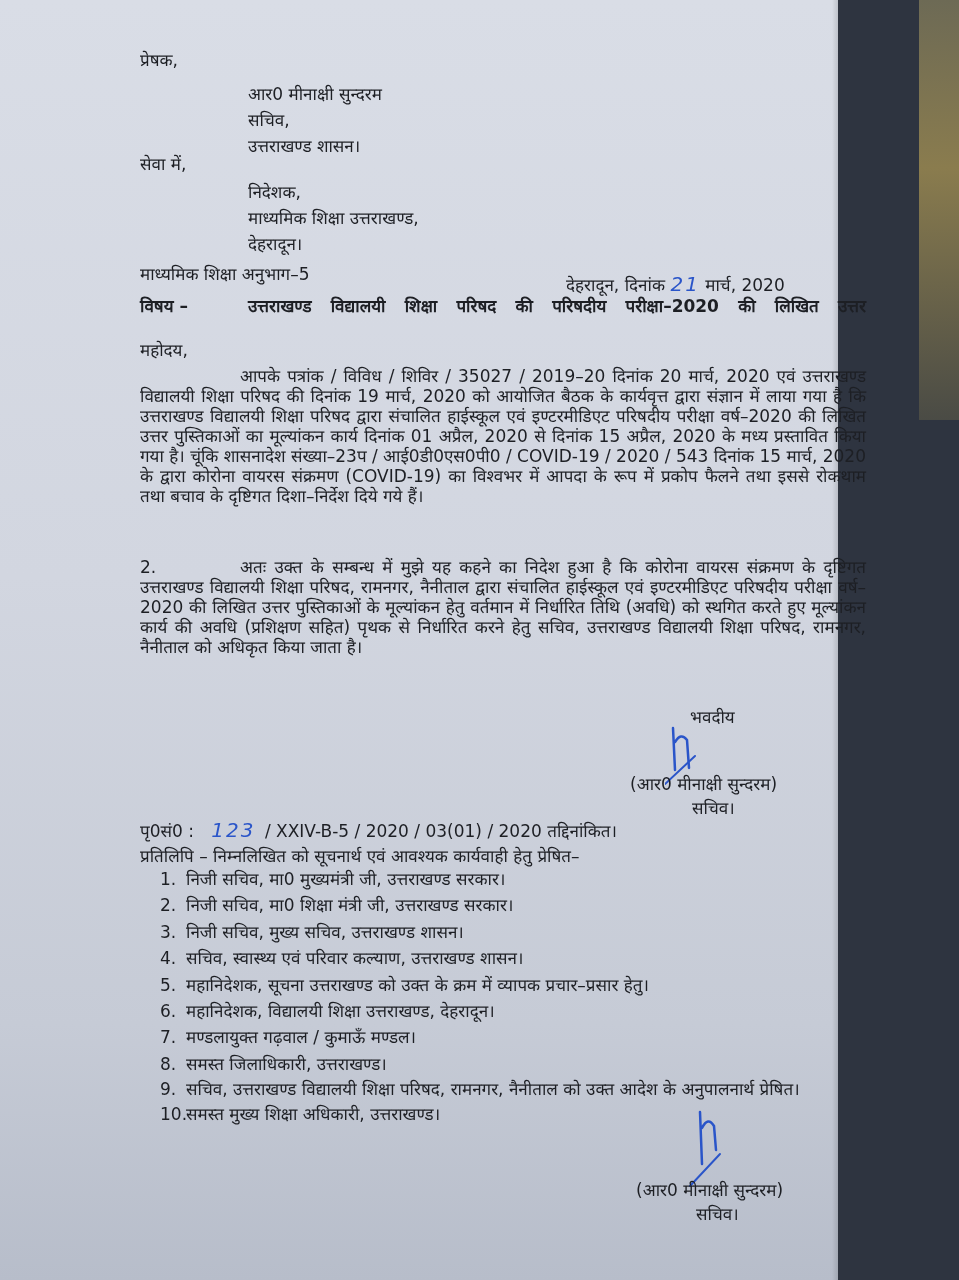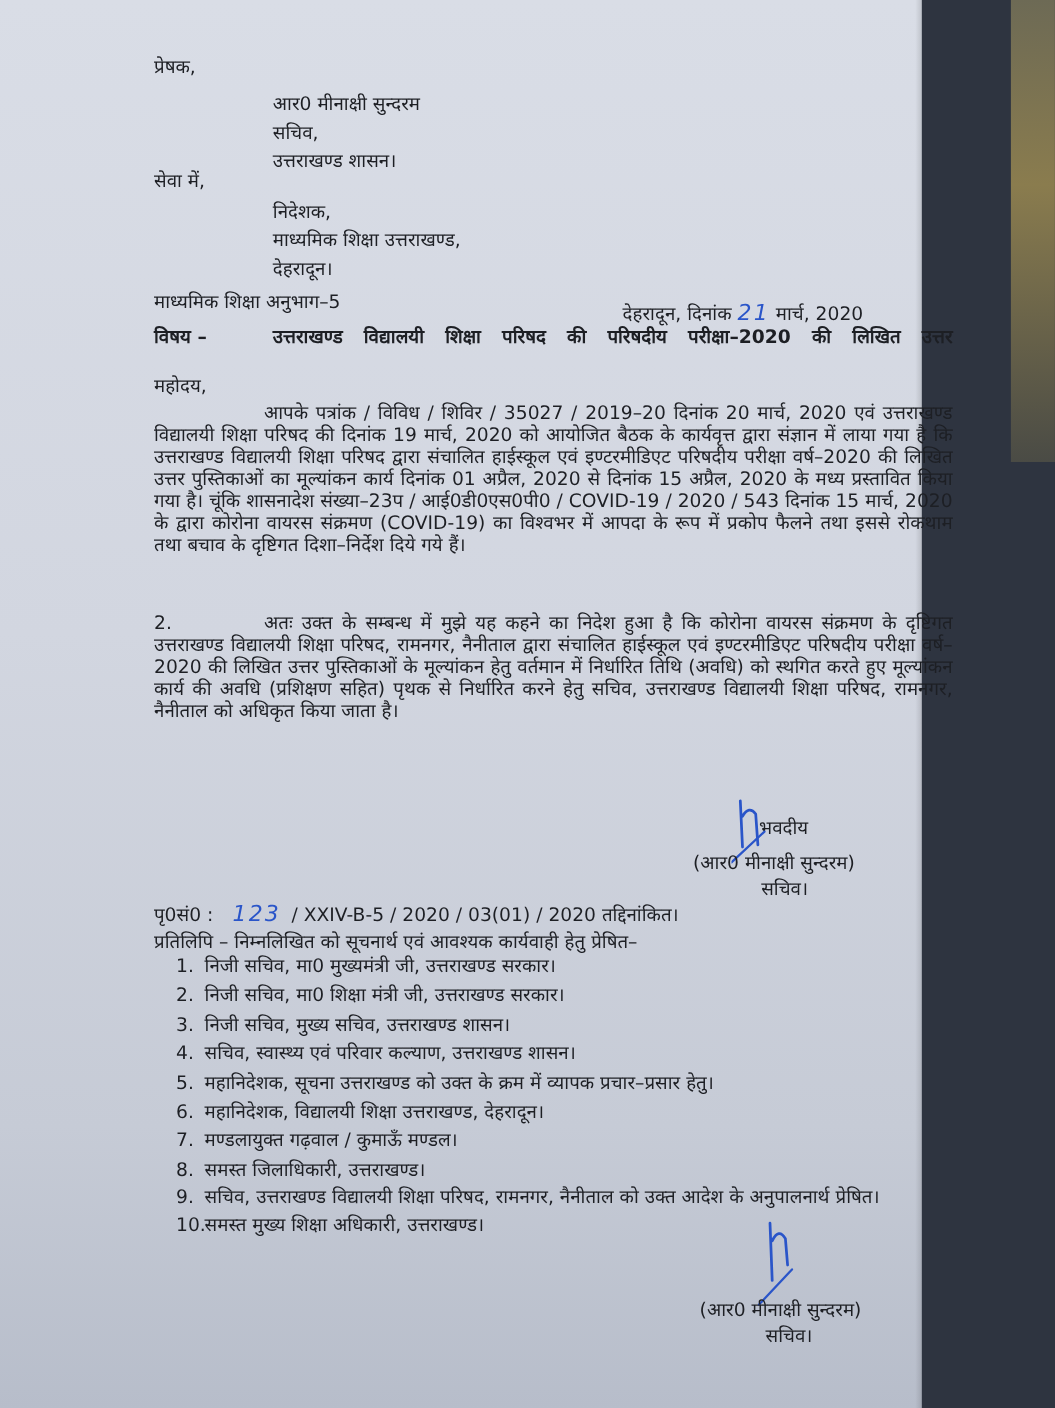--- a/index.html
+++ b/index.html
@@ -114,21 +114,21 @@
   <div class="abs bold" style="left:248px; top:294px; width:618px; text-align:justify; text-align-last:justify; white-space:normal;">उत्तराखण्ड विद्यालयी शिक्षा परिषद की परिषदीय परीक्षा–2020 की लिखित उत्तर</div>
 
   <div class="abs" style="left:140px; top:338px;">महोदय,</div>
 
   <div class="para" style="top:366px; text-indent:100px;">आपके पत्रांक / विविध / शिविर / 35027 / 2019–20 दिनांक 20 मार्च, 2020 एवं उत्तराखण्ड विद्यालयी शिक्षा परिषद की दिनांक 19 मार्च, 2020 को आयोजित बैठक के कार्यवृत्त द्वारा संज्ञान में लाया गया है कि उत्तराखण्ड विद्यालयी शिक्षा परिषद द्वारा संचालित हाईस्कूल एवं इण्टरमीडिएट परिषदीय परीक्षा वर्ष–2020 की लिखित उत्तर पुस्तिकाओं का मूल्यांकन कार्य दिनांक 01 अप्रैल, 2020 से दिनांक 15 अप्रैल, 2020 के मध्य प्रस्तावित किया गया है। चूंकि शासनादेश संख्या–23प / आई0डी0एस0पी0 / COVID-19 / 2020 / 543 दिनांक 15 मार्च, 2020 के द्वारा कोरोना वायरस संक्रमण (COVID-19) का विश्वभर में आपदा के रूप में प्रकोप फैलने तथा इससे रोकथाम तथा बचाव के दृष्टिगत दिशा–निर्देश दिये गये हैं।</div>
 
   <div class="para" style="top:557px;">
     <span style="display:inline-block; width:100px;">2.</span><span>अतः उक्त के सम्बन्ध में मुझे यह कहने का निदेश हुआ है कि कोरोना वायरस संक्रमण के दृष्टिगत उत्तराखण्ड विद्यालयी शिक्षा परिषद, रामनगर, नैनीताल द्वारा संचालित हाईस्कूल एवं इण्टरमीडिएट परिषदीय परीक्षा वर्ष–2020 की लिखित उत्तर पुस्तिकाओं के मूल्यांकन हेतु वर्तमान में निर्धारित तिथि (अवधि) को स्थगित करते हुए मूल्यांकन कार्य की अवधि (प्रशिक्षण सहित) पृथक से निर्धारित करने हेतु सचिव, उत्तराखण्ड विद्यालयी शिक्षा परिषद, रामनगर, नैनीताल को अधिकृत किया जाता है।</span>
   </div>
 
-  <div class="abs" style="left:690px; top:740px;">भवदीय</div>
+  <div class="abs" style="left:690px; top:705px;">भवदीय</div>
   <svg class="sig-mark" style="left:665px; top:722px;" width="60" height="70" viewBox="0 0 60 70">
     <path d="M8 6 L10 48 M10 20 Q16 10 22 18 L24 46" stroke="#2a55c9" stroke-width="2.5" fill="none" stroke-linecap="round"></path>
     <path d="M0 62 L30 34" stroke="#2a55c9" stroke-width="2" fill="none" stroke-linecap="round"></path>
   </svg>
   <div class="abs" style="left:630px; top:772px;">(आर0 मीनाक्षी सुन्दरम)</div>
   <div class="abs" style="left:692px; top:796px;">सचिव।</div>
 
   <div class="abs" style="left:140px; top:818px;">
     <span>पृ0सं0 :</span>
     <span class="hand" style="margin-left:12px; margin-right:4px;">123</span>

